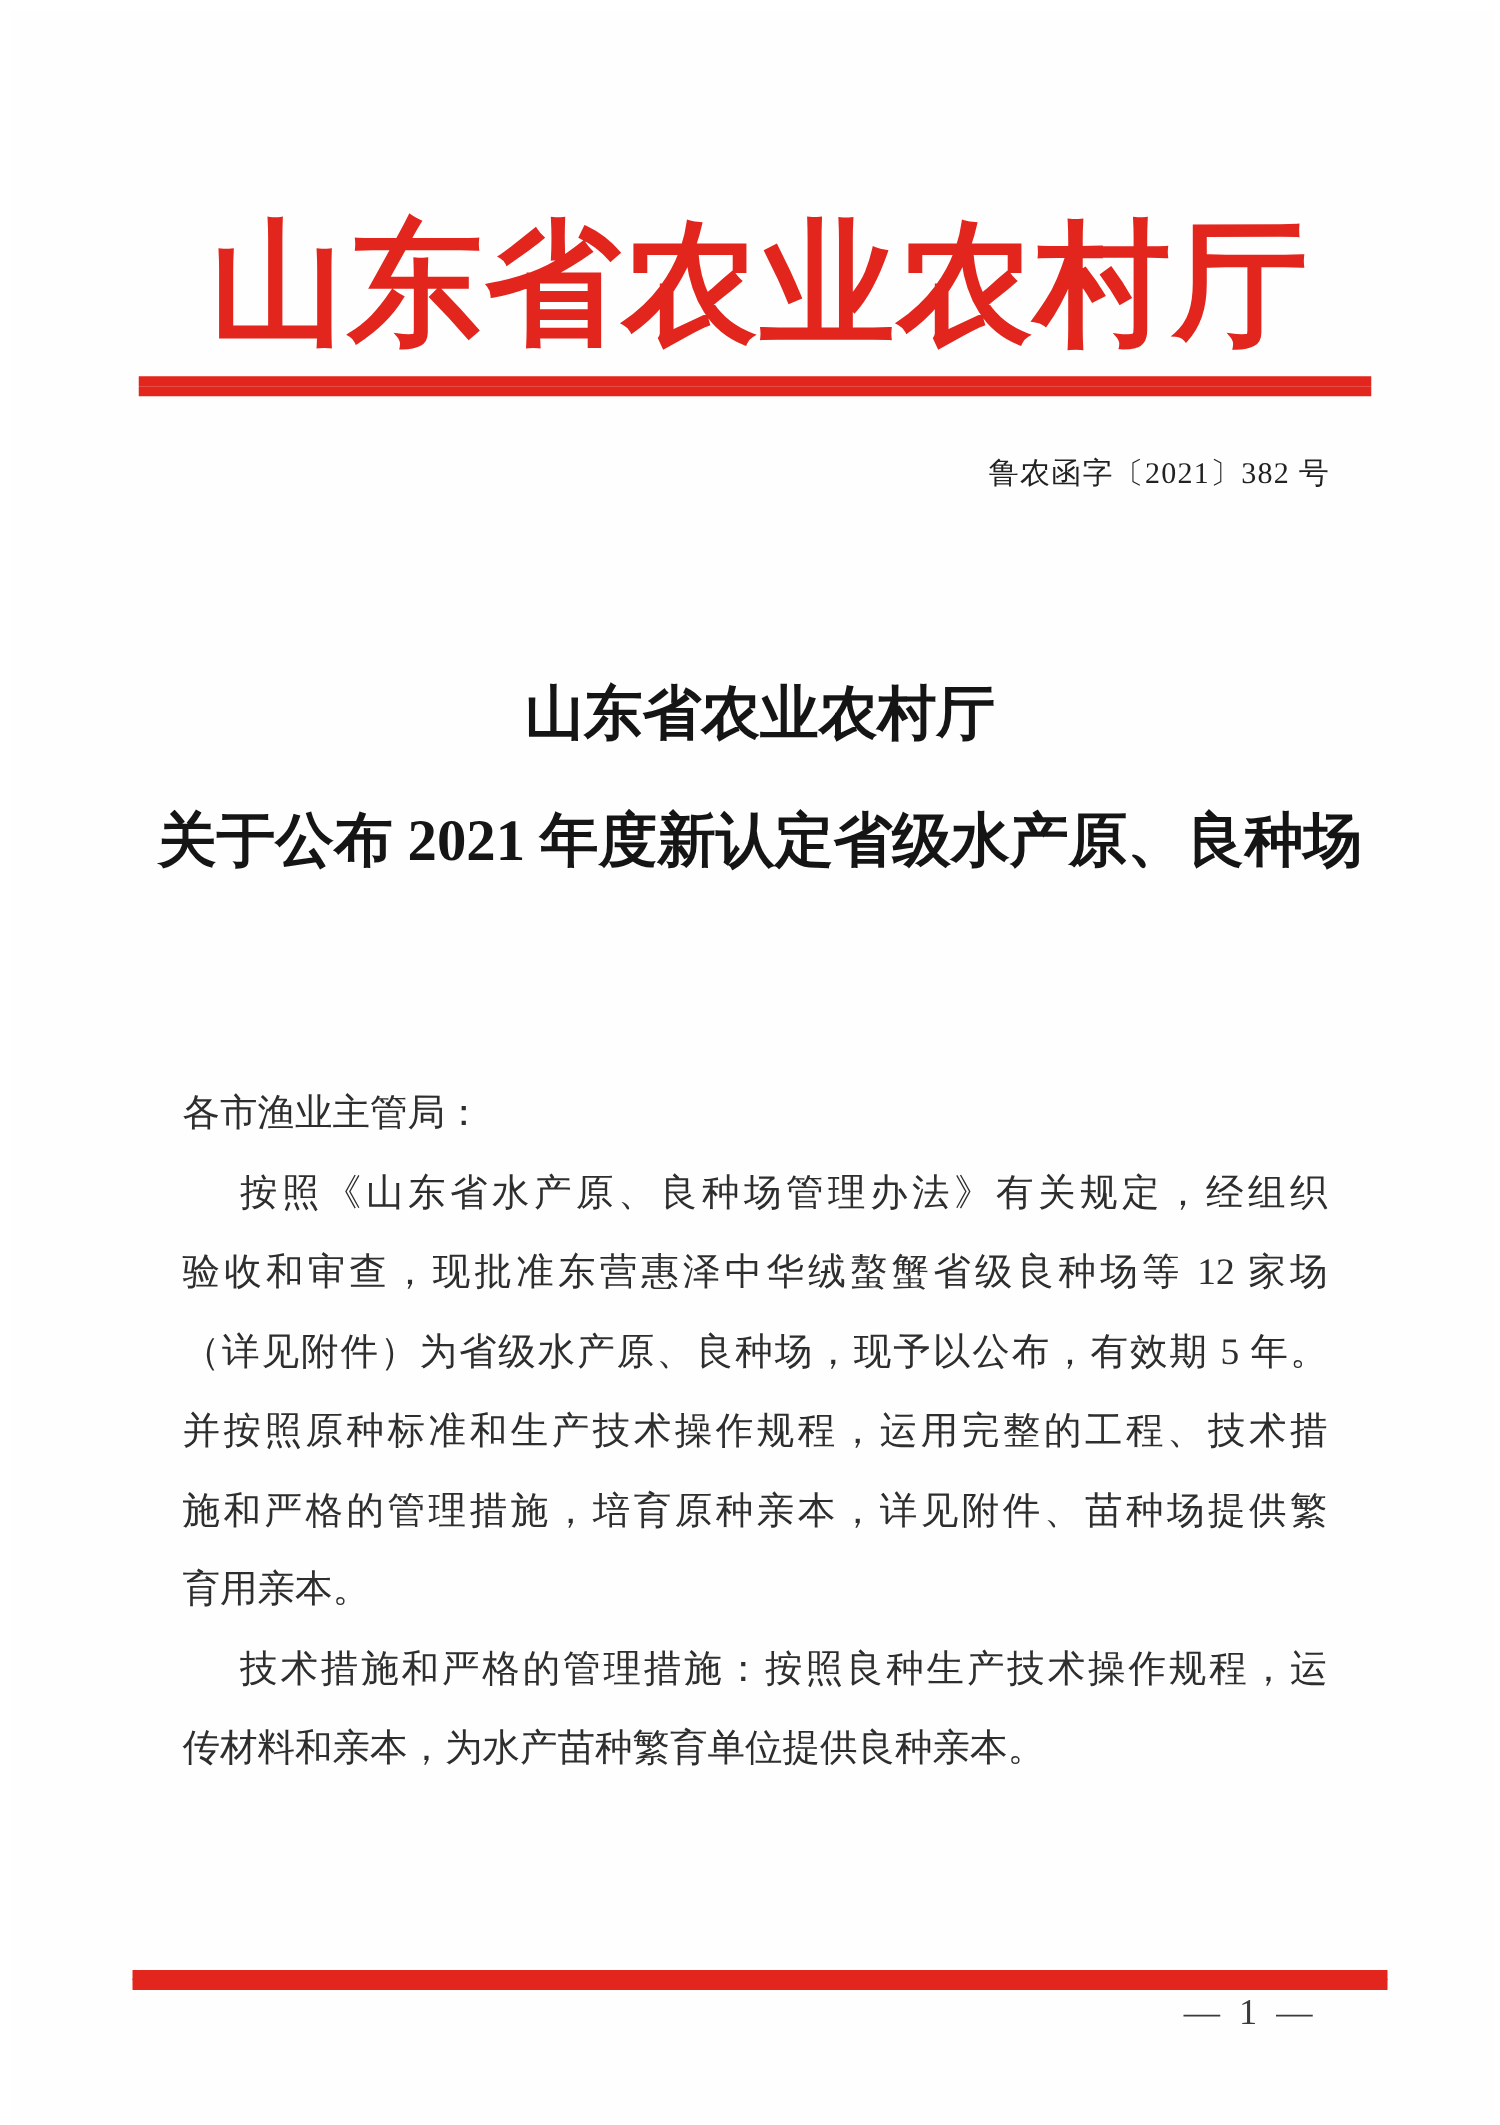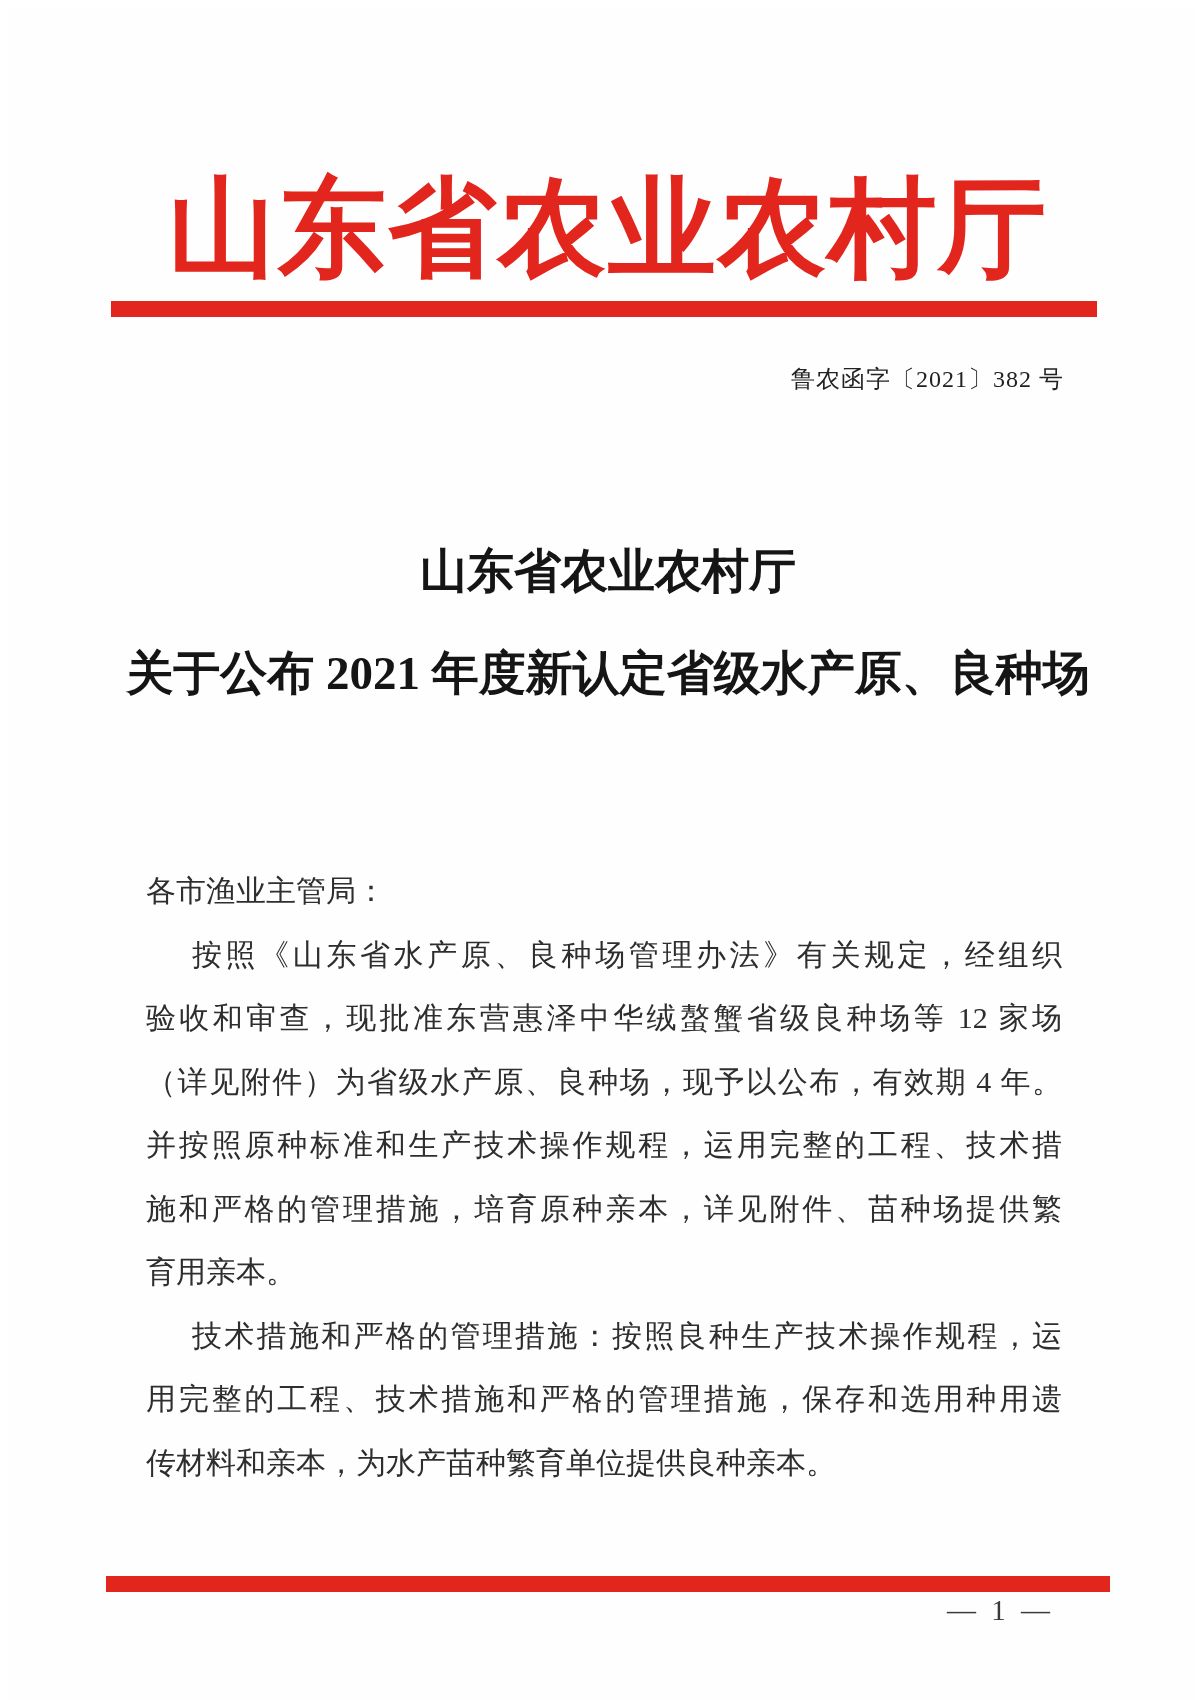--- a/index.html
+++ b/index.html
@@ -129,28 +129,27 @@
   <div class="doc-title">
     <div class="t-line">山东省农业农村厅</div>
     <div class="t-line">关于公布 2021 年度新认定省级水产原、良种场</div>
   </div>
 
   <div class="body-block">
     <div class="b-line no-stretch">各市渔业主管局：</div>
 
     <div class="b-line indent">按照《山东省水产原、良种场管理办法》有关规定，经组织</div>
     <div class="b-line">验收和审查，现批准东营惠泽中华绒螯蟹省级良种场等 12 家场</div>
-    <div class="b-line">（详见附件）为省级水产原、良种场，现予以公布，有效期 4 年。</div>
+    <div class="b-line">（详见附件）为省级水产原、良种场，现予以公布，有效期 5 年。</div>
 
     <div class="b-line">并按照原种标准和生产技术操作规程，运用完整的工程、技术措</div>
     <div class="b-line">施和严格的管理措施，培育原种亲本，详见附件、苗种场提供繁</div>
     <div class="b-line no-stretch">育用亲本。</div>
 
     <div class="b-line indent">技术措施和严格的管理措施：按照良种生产技术操作规程，运</div>
-    <div class="b-line">用完整的工程、技术措施和严格的管理措施，保存和选用种用遗</div>
     <div class="b-line no-stretch">传材料和亲本，为水产苗种繁育单位提供良种亲本。</div>
   </div>
 
   <div class="foot-rule-thin"></div>
   <div class="foot-rule-thick"></div>
 
   <div class="page-number">— 1 —</div>
 
 </div>
 

